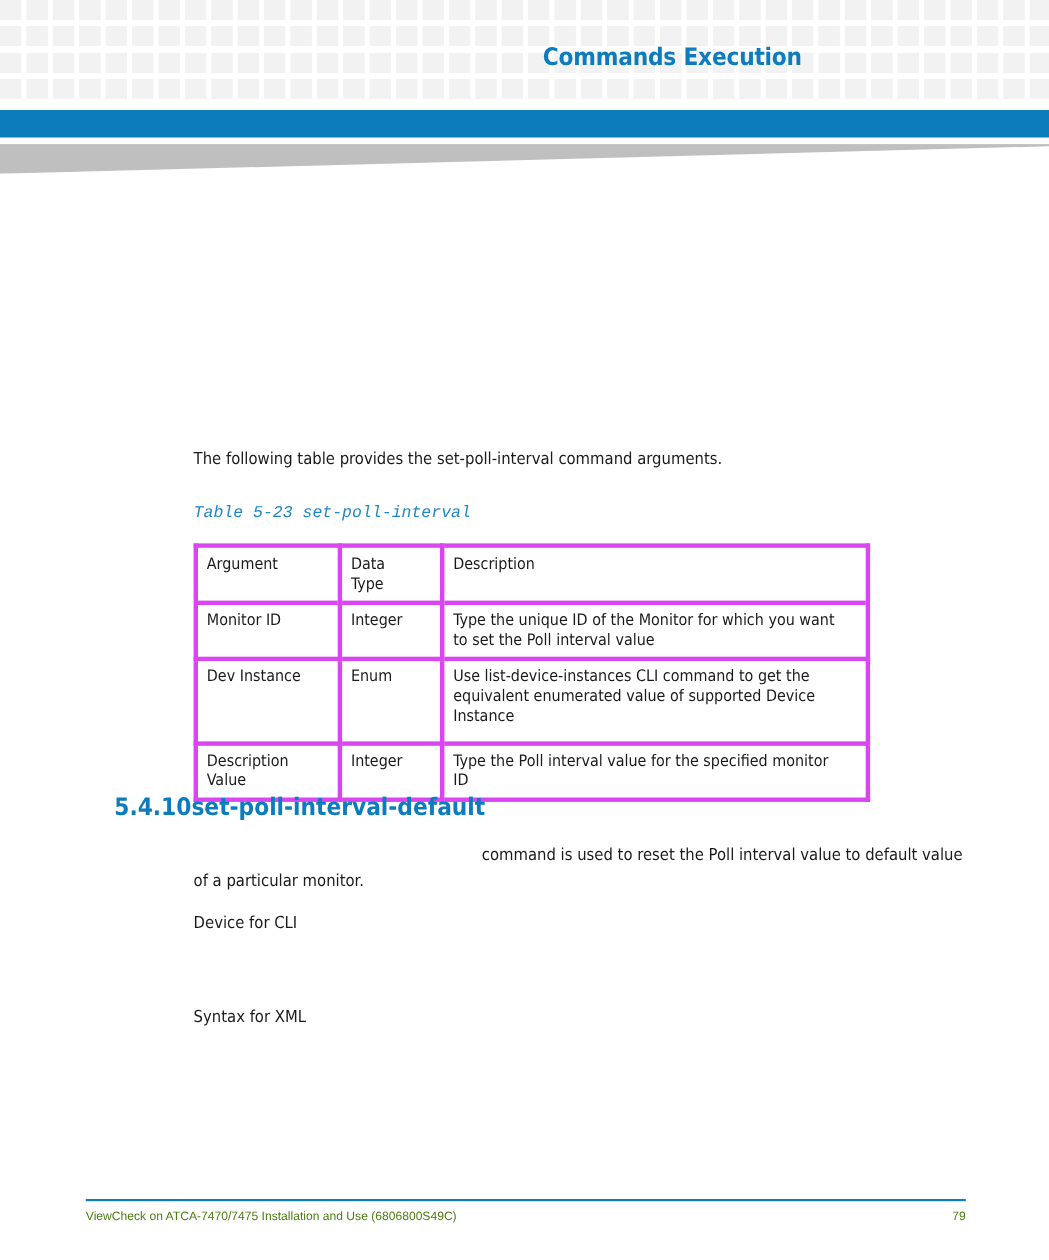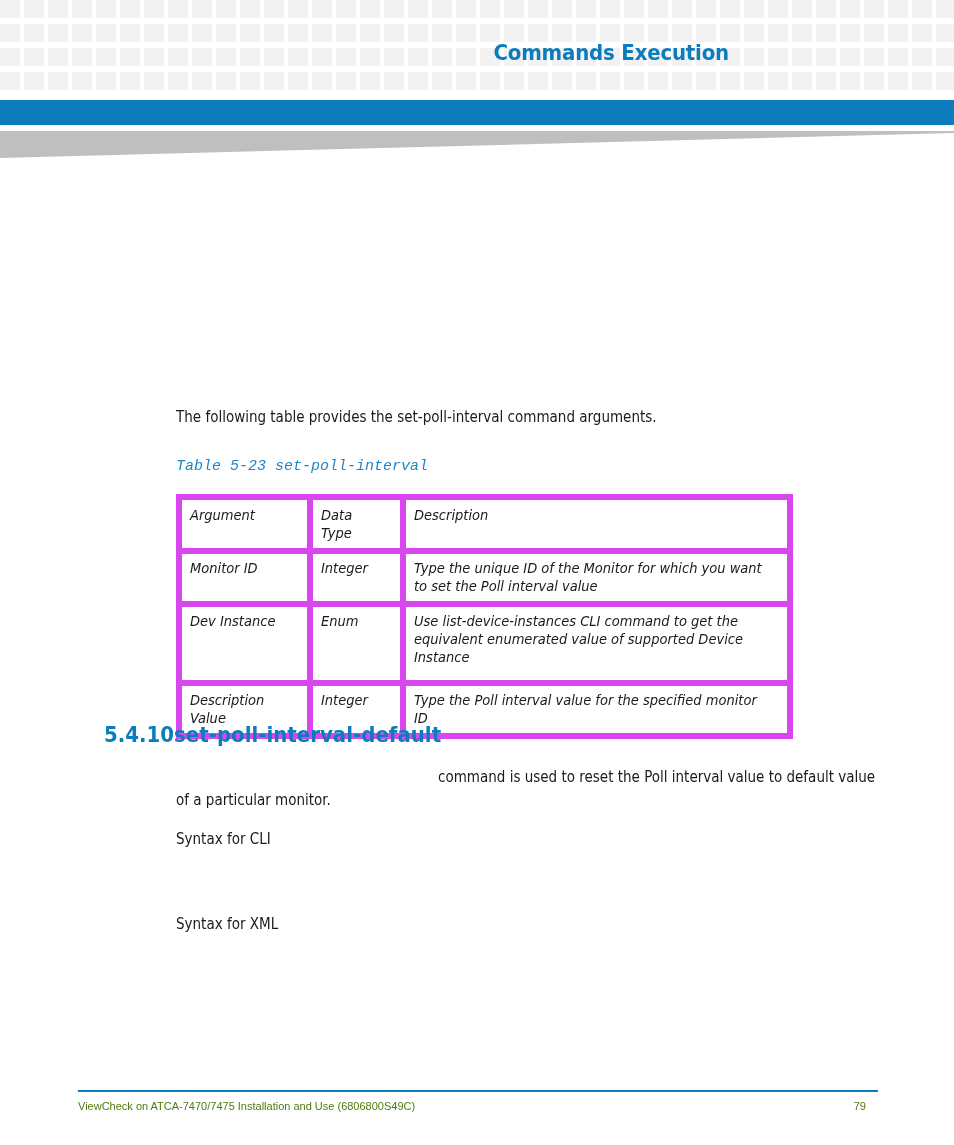--- a/index.html
+++ b/index.html
@@ -117,27 +117,26 @@
     font-family: "DejaVu Sans Condensed", "Liberation Sans Narrow", "Liberation Sans", sans-serif;
     font-size: 14.5px;
     color: #1a1a1a;
   }
   .args-table col.c1 { width: 131px; }
   .args-table col.c2 { width: 93px; }
   .args-table col.c3 { width: 387px; }
 
   .args-table th,
   .args-table td {
-    border: 6px solid #d946ef;
+    border: 4px solid #d946ef;
     text-align: left;
     vertical-align: top;
     padding: 5px 20px 6px 8px;
     font-weight: normal;
     line-height: 18px;
-    font-style: italic;
   }
   .args-table thead th {
     border-bottom: 3px solid #000000;
     padding-top: 6px;
     padding-bottom: 6px;
   }
   .args-table tbody td { height: 18px; }
   .row-tall td { padding-bottom: 14px; }
 
   
@@ -193,21 +192,21 @@
     margin-top: 8px;
     font-family: Liberation Sans, sans-serif;
     font-size: 11px;
     color: #4d7c0f;
   }
   .footer-doc {
     display: inline-block;
   }
   .footer-page {
     position: absolute;
-    right: 12px;
+    right: 0;
     top: 0;
   }
 </style>
 </head>
 <body>
 
 <div class="page-header">
   <div class="square-grid"></div>
   <div class="header-title">Commands Execution</div>
   <div class="header-blue-bar"></div>
@@ -253,21 +252,21 @@
   </table>
 
   <h2 class="section-heading">
     <span class="sec-num">5.4.10</span><span>set-poll-interval-default</span>
   </h2>
 
   <p class="para desc-para">
     <span class="missing-inline"></span><span>command is used to reset the Poll interval value to default value of a particular monitor.</span>
   </p>
 
-  <p class="para syntax-cli">Syntax for CLI</p>
+  <p class="para syntax-cli">Device for CLI</p>
 
   <p class="para syntax-xml">Syntax for XML</p>
 </div>
 
 <div class="page-footer">
   <div class="footer-rule"></div>
   <div class="footer-row">
     <span class="footer-doc">ViewCheck on ATCA-7470/7475 Installation and Use (6806800S49C)</span>
     <span class="footer-page">79</span>
   </div>

